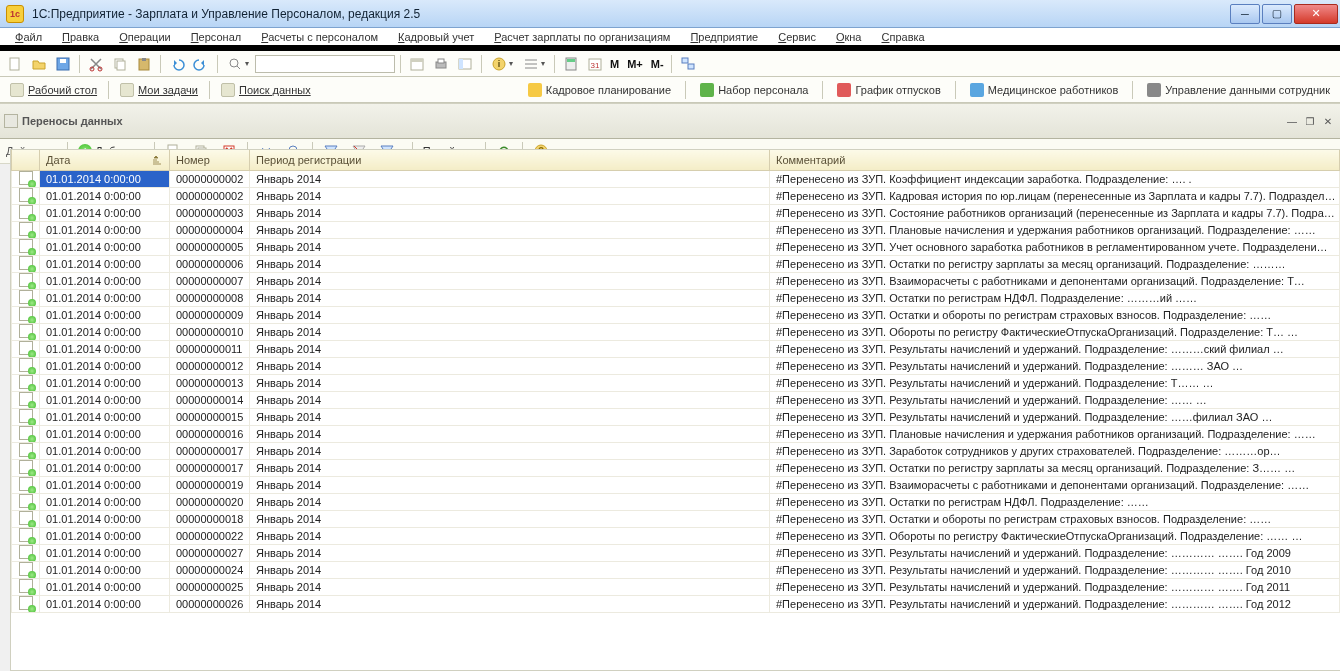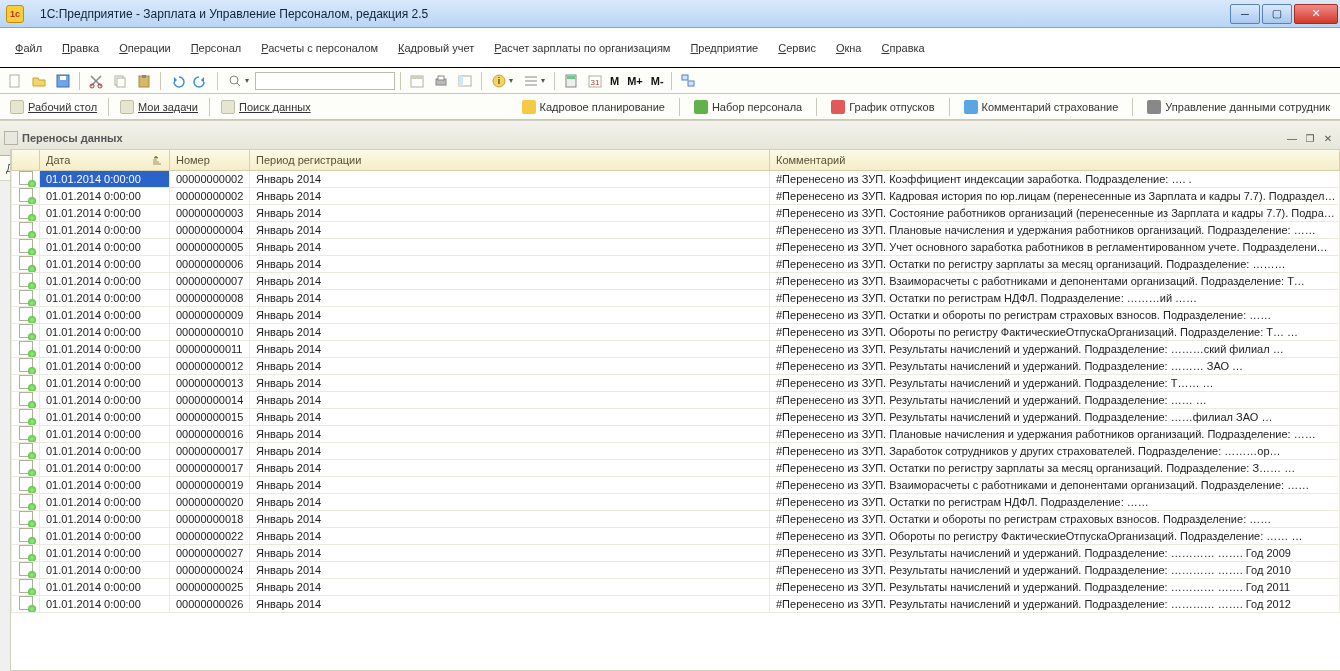--- a/index.html
+++ b/index.html
@@ -20,37 +20,37 @@
     border-bottom: 1px solid #7ea3cf;
     padding: 0 2px 0 6px;
   }
   .titlebar .app-icon {
     width: 18px; height: 18px;
     background: #f7cf3c;
     border: 1px solid #c98f00;
     border-radius: 3px;
     display: inline-flex; align-items: center; justify-content: center;
     color: #b33; font-weight: bold; font-size: 9px;
-    margin-right: 16px;
+    margin-right: 8px;
   }
   .titlebar .title-text { color: #123; font-size: 12px; }
   .titlebar .spacer { flex: 1; }
   .winbtn {
     height: 20px; border: 1px solid #5a7fbf; background: linear-gradient(#dbeafd,#a9c8f0);
     margin-left: 2px; display: inline-flex; align-items: center; justify-content: center;
     font-size: 11px; color: #123; border-radius: 2px;
   }
   .winbtn.min, .winbtn.max { width: 30px; }
   .winbtn.close { width: 44px; background: linear-gradient(#f08a8a,#d43a2a); border-color: #a82b1e; color: #fff; }
   
   .menubar {
     display: flex; align-items: center;
-    height: 40px;
+    height: 23px;
     background: #fff;
-    border-bottom: 1px solid #000000;
+    border-bottom: 6px solid #000000;
     padding: 0 6px;
     gap: 2px;
   }
   .menubar .menu-item {
     padding: 2px 8px;
     color: #333;
     border: 1px solid transparent;
     border-radius: 3px;
   }
   .menubar .menu-item u { text-decoration: underline; }
@@ -388,21 +388,21 @@
         <span>Набор персонала</span>
       </div>
       <div class="sep"></div>
       <div class="tb-link">
         <span class="chip" style="background:#e05a5a;"></span>
         <span>График отпусков</span>
       </div>
       <div class="sep"></div>
       <div class="tb-link">
         <span class="chip" style="background:#5aa6e0;"></span>
-        <span>Комментарий страхование</span>
+        <span>Медицинское работников</span>
       </div>
       <div class="sep"></div>
       <div class="tb-link">
         <span class="chip" style="background:#888;"></span>
         <span>Управление данными сотрудник</span>
       </div>
     </div>
 </div>
 
 <div class="subwin-header">

